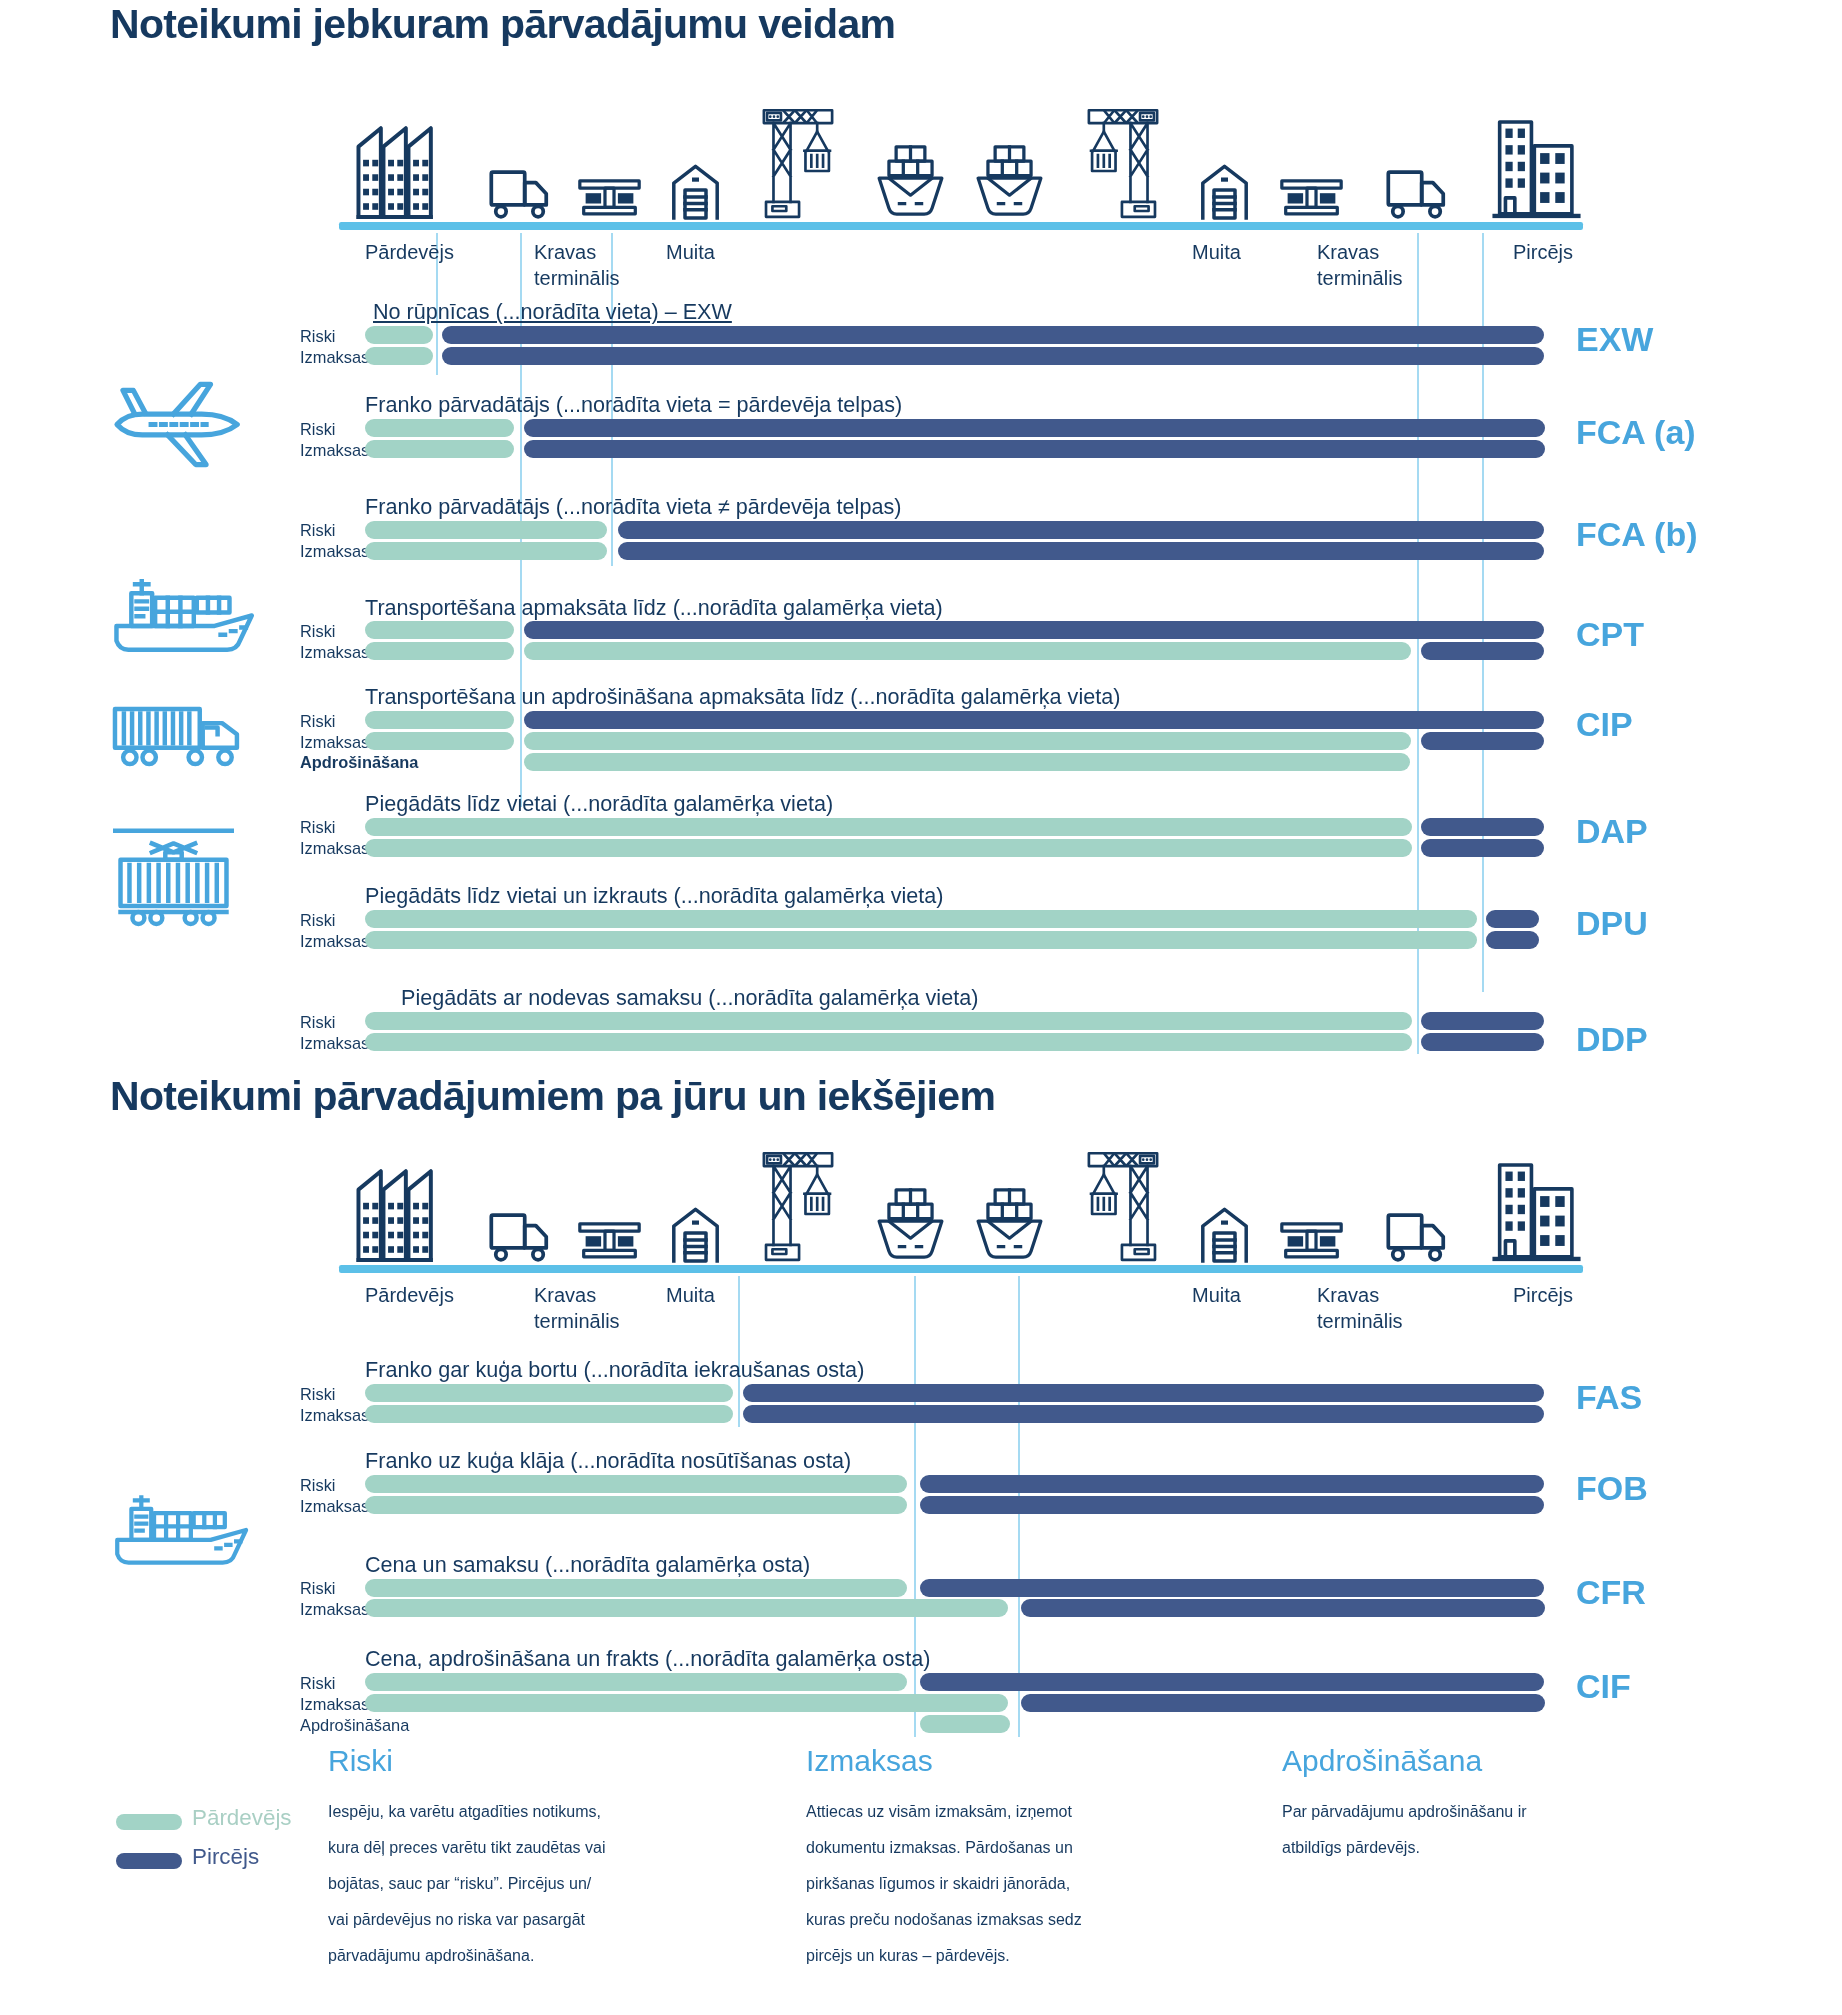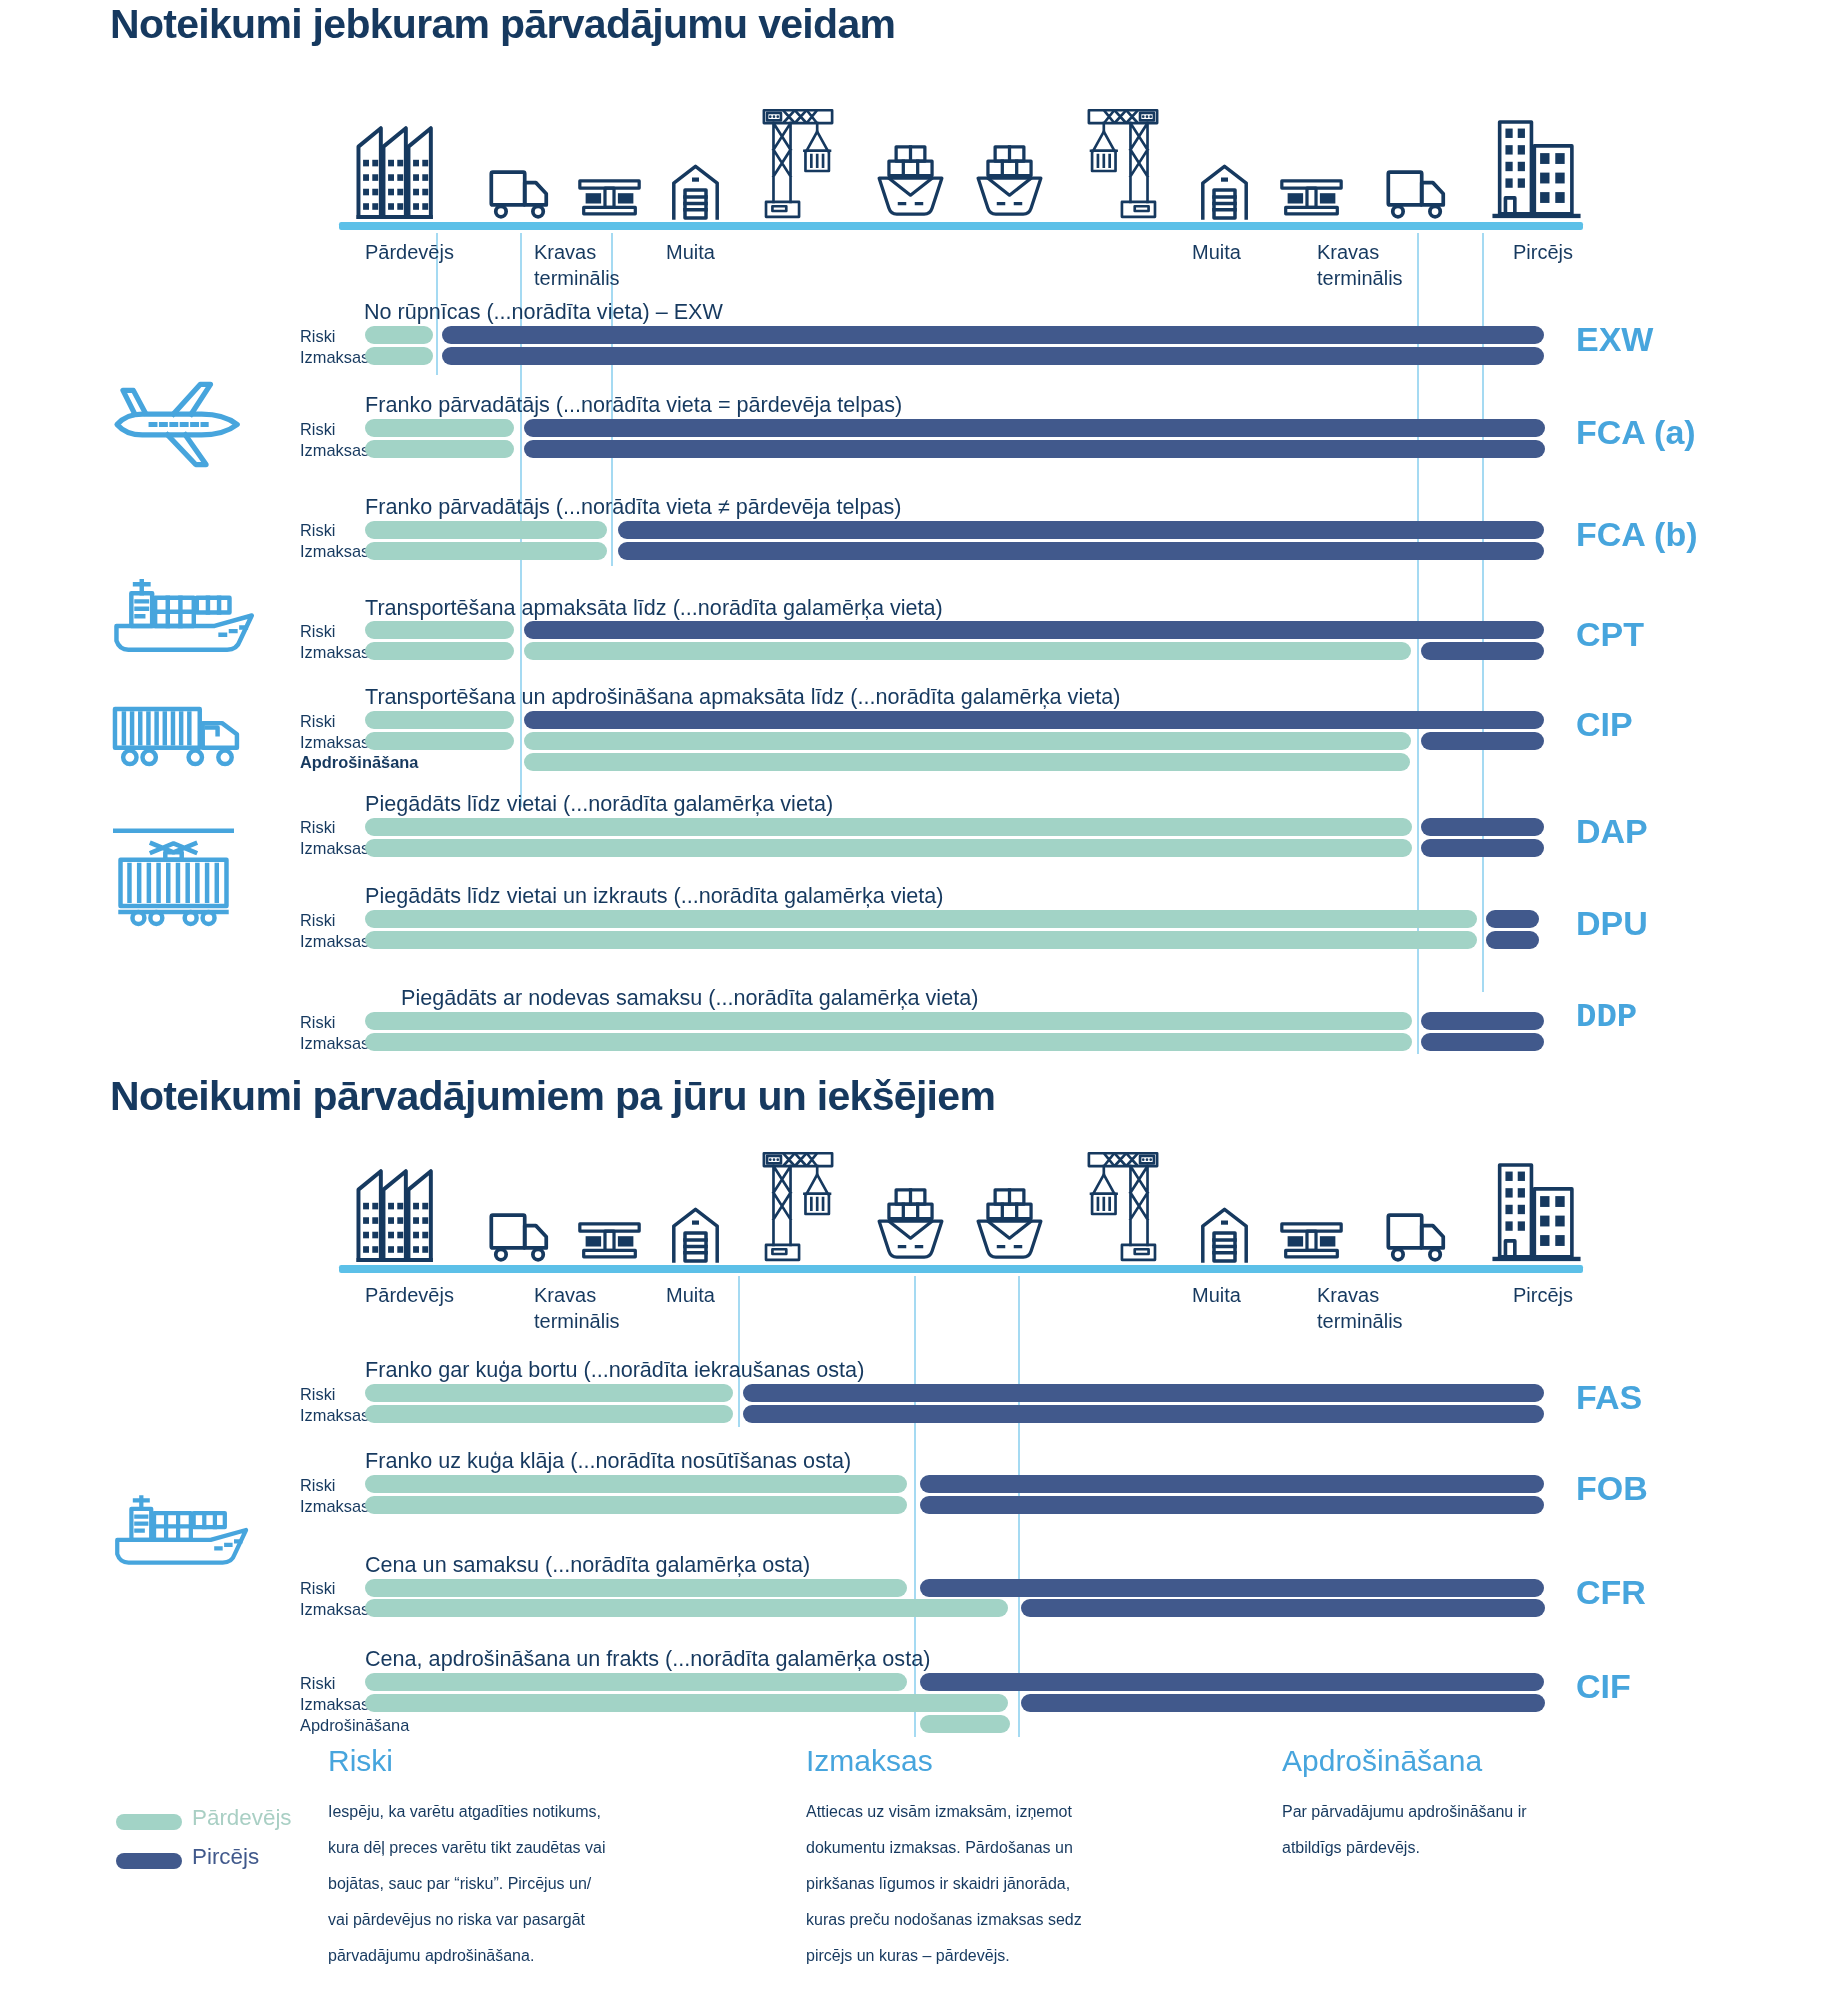--- a/index.html
+++ b/index.html
@@ -269,21 +269,21 @@
       </svg>
     </div>
     <div class="chain-label" style="left: 365px; top: 239px;">Pārdevējs</div>
     <div class="chain-label" style="left: 534px; top: 239px;">Kravas
 terminālis</div>
     <div class="chain-label" style="left: 666px; top: 239px;">Muita</div>
     <div class="chain-label" style="left: 1192px; top: 239px;">Muita</div>
     <div class="chain-label" style="left: 1317px; top: 239px;">Kravas
 terminālis</div>
     <div class="chain-label" style="left: 1513px; top: 239px;">Pircējs</div>
-    <div class="term-heading" style="left: 364px; top: 299px;">No rūpnīcas (...norādīta vieta) – EXW</div>
+    <div class="term-heading" style="left: 373px; top: 299px; text-decoration: underline;">No rūpnīcas (...norādīta vieta) – EXW</div>
     <div class="term-code" style="top: 320px;">EXW</div>
     <div class="row-label" style="top: 327px;">Riski</div>
     <div class="bar seller" style="left: 365px; top: 326px; width: 68px;"></div>
     <div class="bar buyer" style="left: 442px; top: 326px; width: 1102px;"></div>
     <div class="row-label" style="top: 348px;">Izmaksas</div>
     <div class="bar seller" style="left: 365px; top: 347px; width: 68px;"></div>
     <div class="bar buyer" style="left: 442px; top: 347px; width: 1102px;"></div>
     <div class="term-heading" style="left: 365px; top: 392px;">Franko pārvadātājs (...norādīta vieta = pārdevēja telpas)</div>
     <div class="term-code" style="top: 413px;">FCA (a)</div>
     <div class="row-label" style="top: 420px;">Riski</div>
@@ -330,21 +330,21 @@
     <div class="bar buyer" style="left: 1421px; top: 839px; width: 123px;"></div>
     <div class="term-heading" style="left: 365px; top: 883px;">Piegādāts līdz vietai un izkrauts (...norādīta galamērķa vieta)</div>
     <div class="term-code" style="top: 904px;">DPU</div>
     <div class="row-label" style="top: 911px;">Riski</div>
     <div class="bar seller" style="left: 365px; top: 910px; width: 1112px;"></div>
     <div class="bar buyer" style="left: 1486px; top: 910px; width: 53px;"></div>
     <div class="row-label" style="top: 932px;">Izmaksas</div>
     <div class="bar seller" style="left: 365px; top: 931px; width: 1112px;"></div>
     <div class="bar buyer" style="left: 1486px; top: 931px; width: 53px;"></div>
     <div class="term-heading" style="left: 365px; top: 985px; margin-left: 36px;">Piegādāts ar nodevas samaksu (...norādīta galamērķa vieta)</div>
-    <div class="term-code" style="top: 998px; font-family: Liberation Mono, monospace;">DDP</div>
+    <div class="term-code" style="top: 1020px;">DDP</div>
     <div class="row-label" style="top: 1013px;">Riski</div>
     <div class="bar seller" style="left: 365px; top: 1012px; width: 1047px;"></div>
     <div class="bar buyer" style="left: 1421px; top: 1012px; width: 123px;"></div>
     <div class="row-label" style="top: 1034px;">Izmaksas</div>
     <div class="bar seller" style="left: 365px; top: 1033px; width: 1047px;"></div>
     <div class="bar buyer" style="left: 1421px; top: 1033px; width: 123px;"></div>
     <div class="rail" style="left: 339px; top: 1265px; width: 1244px; height: 8.2px;"></div>
     <div class="guide" style="left: 738px; top: 1276px; height: 151px;"></div>
     <div class="guide" style="left: 914px; top: 1276px; height: 461px;"></div>
     <div class="guide" style="left: 1018px; top: 1276px; height: 461px;"></div>

